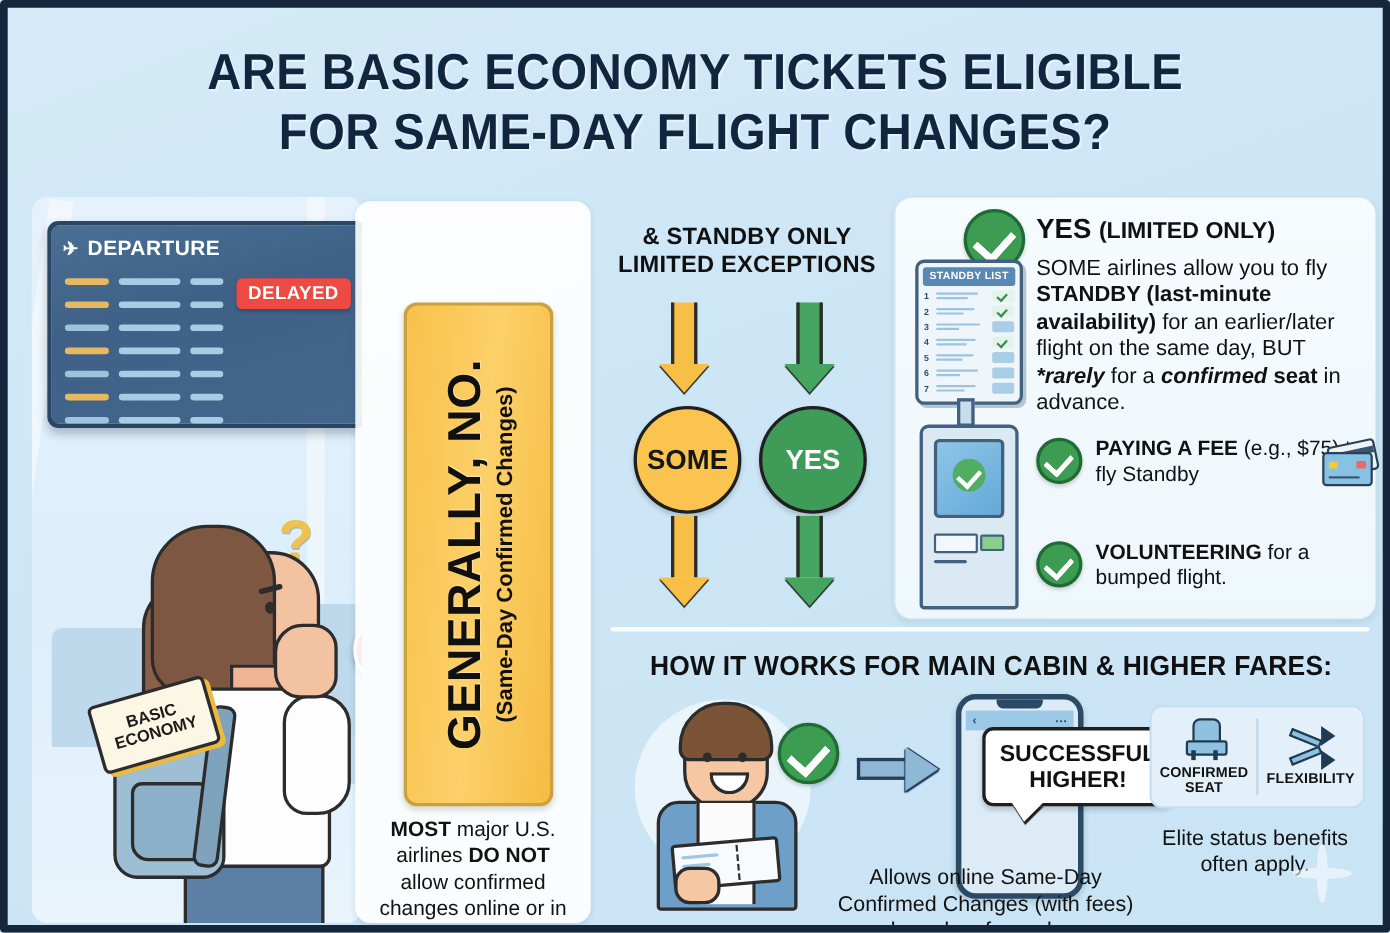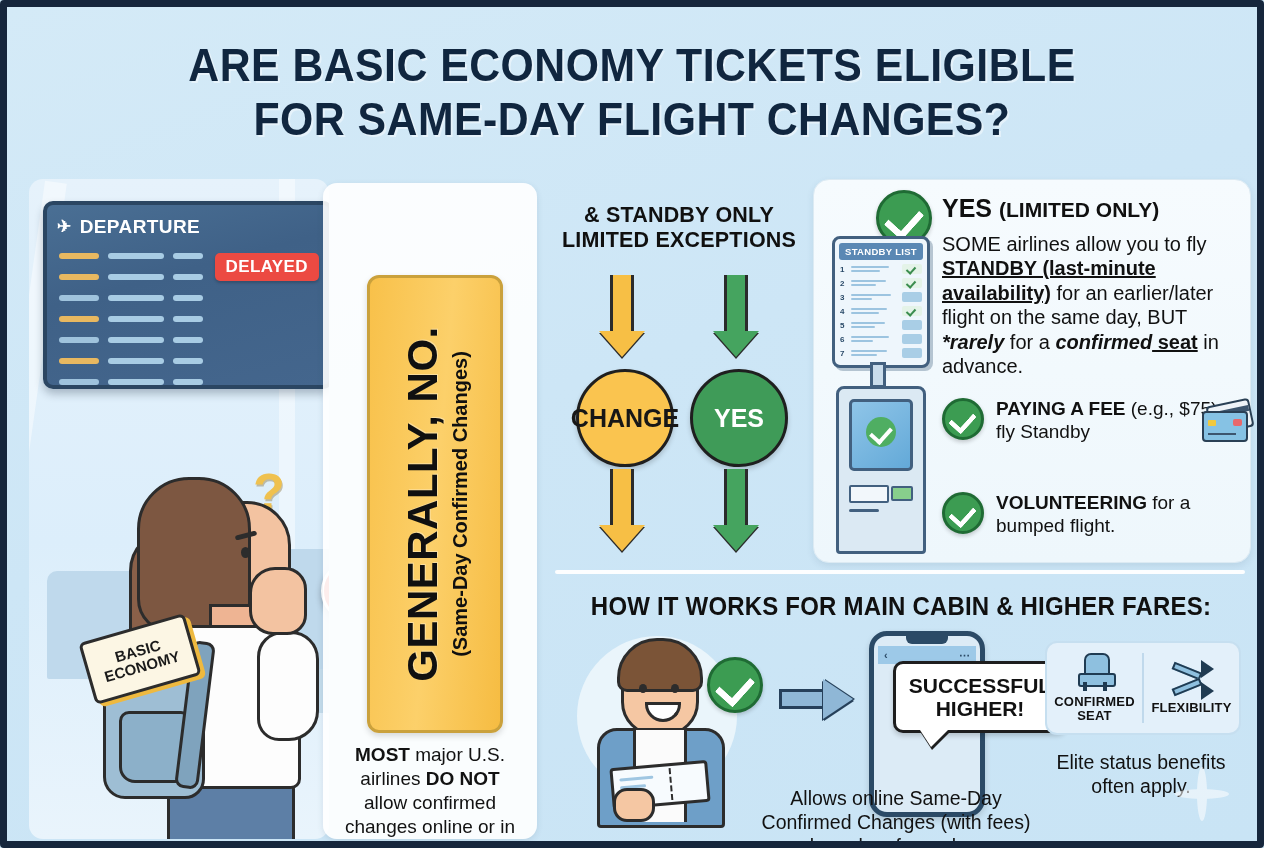--- a/index.html
+++ b/index.html
@@ -193,21 +193,21 @@
   .check.sm{width:36px;height:36px;border-width:3px;}
   .check.sm:after{left:9px;top:7px;width:12px;height:19px;border-right-width:5px;border-bottom-width:5px;}
 
   .yes-head{position:absolute;left:128px;top:14px;font-size:25px;color:#101010;}
   .yes-head b{font-weight:bold;}
   .yes-head span{font-weight:bold;font-size:21px;}
   .yes-body{
     position:absolute;left:128px;top:52px;width:300px;
     font-size:20px;line-height:1.22;color:#111;
   }
-  .yes-body b{font-weight:bold;text-decoration:underline;}
+  .yes-body b{font-weight:bold;}
   .yes-body i{font-style:italic;font-weight:bold;}
 
   .kiosk{position:absolute;left:18px;top:56px;width:92px;height:312px;}
   .k-screen{
     position:absolute;left:0;top:0;width:92px;height:126px;
     background:#eef6fc;border:3px solid #42607f;border-radius:8px;
     box-shadow:3px 3px 0 rgba(66,96,127,.35);
   }
   .k-title{
     position:absolute;left:4px;top:4px;right:4px;height:17px;background:#5a88b4;
@@ -434,21 +434,21 @@
 
   <div class="arrow amber" style="left:592px;top:268px;">
     <div class="shaft" style="height:56px;"></div>
       <div class="head"></div>
   </div>
   <div class="arrow green" style="left:706px;top:268px;">
     <div class="shaft" style="height:56px;"></div>
       <div class="head"></div>
   </div>
 
-  <div class="circ maybe" style="left:569px;top:362px;">CHANGE</div>
+  <div class="circ maybe" style="left:569px;top:362px;">SOME</div>
   <div class="circ yes" style="left:683px;top:362px;">YES</div>
 
   <div class="arrow amber" style="left:592px;top:462px;">
     <div class="shaft" style="height:56px;"></div>
       <div class="head"></div>
   </div>
   <div class="arrow green" style="left:706px;top:462px;">
     <div class="shaft" style="height:56px;"></div>
       <div class="head"></div>
   </div>

